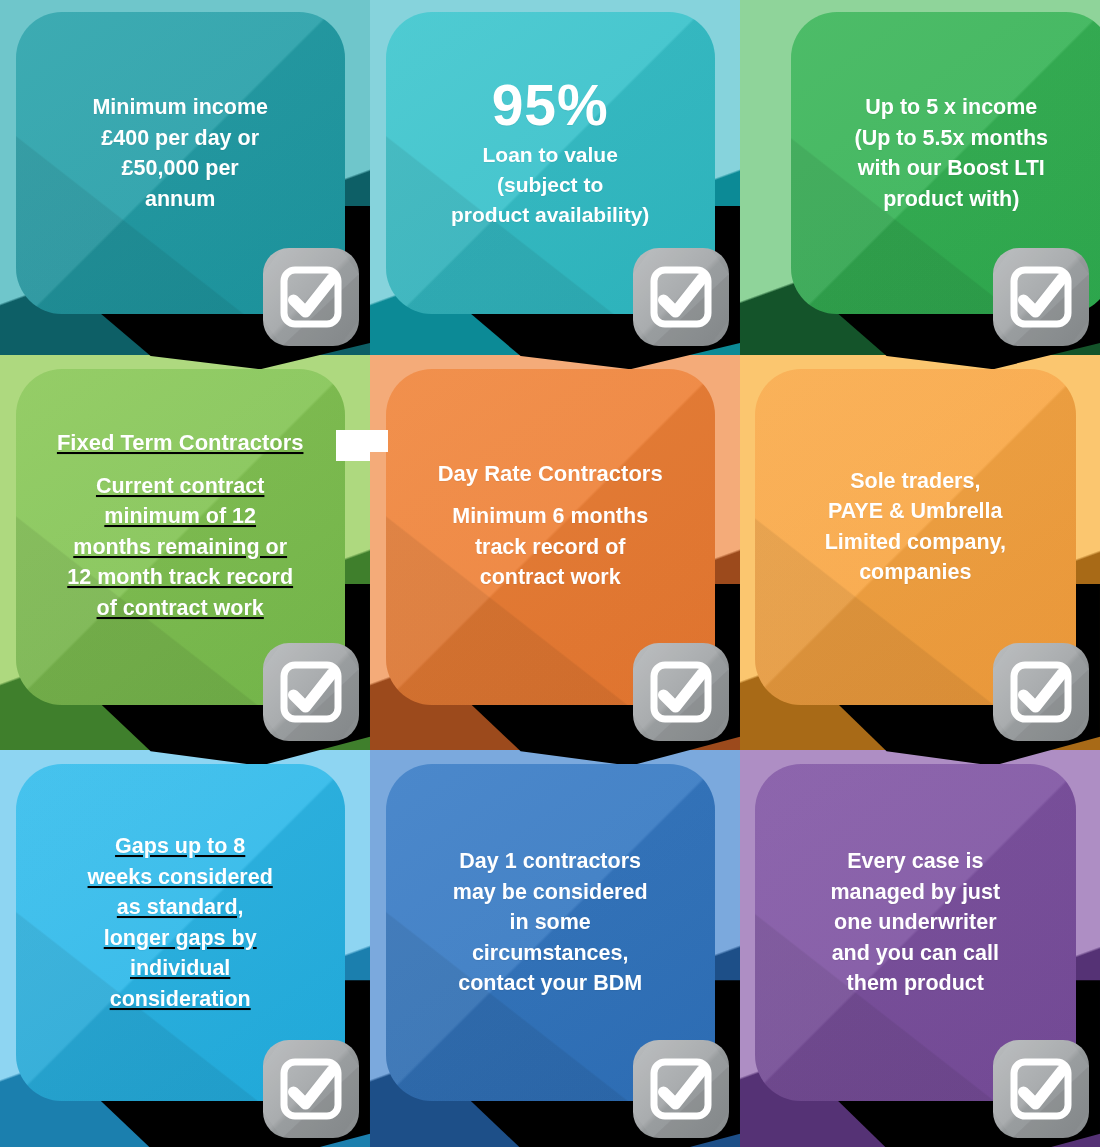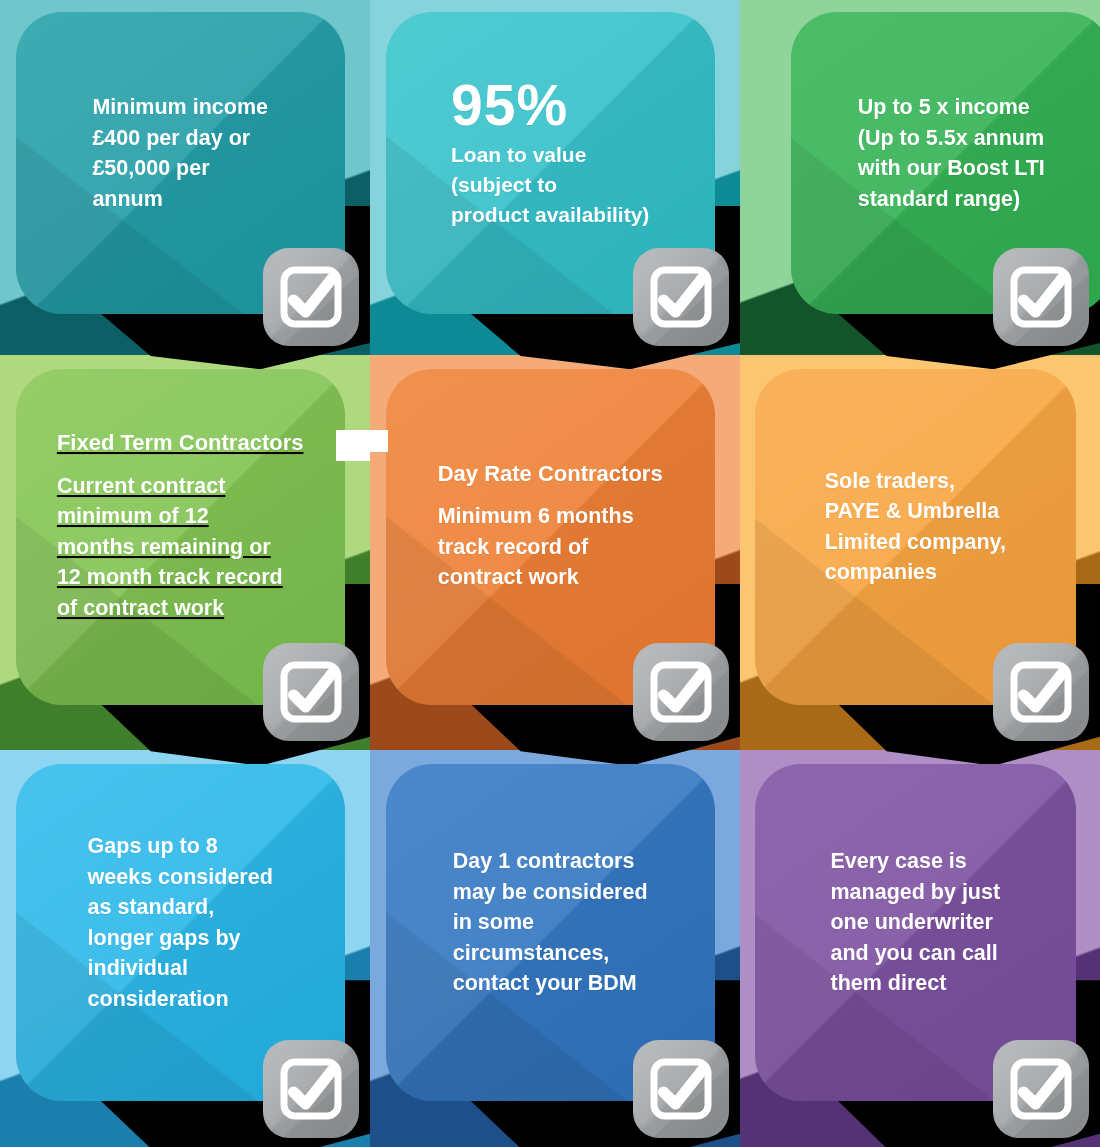--- a/index.html
+++ b/index.html
@@ -88,20 +88,21 @@
                 rgba(0,0,0,0) 68%,
                 rgba(0,0,0,0.07) 68.4%,
                 rgba(0,0,0,0.07) 100%);
     pointer-events: none;
   }
 
   .tile-text {
     position: relative;
     z-index: 3;
     color: #ffffff;
+    text-align: center;
     line-height: 1.18;
     text-shadow: 0 1px 1px rgba(0,0,0,0.06);
   }
 
   .big-number {
     display: block;
     font-size: 57px;
     font-weight: bold;
     letter-spacing: 1px;
     line-height: 1.0;
@@ -203,23 +204,23 @@
   <path d="M33.5 55 L45.5 67 L72 33.5" fill="none" stroke="#ffffff" stroke-width="11" stroke-linecap="round" stroke-linejoin="round"></path>
 </svg>
       </div>
     </div>
     <div class="cell">
       <div class="cell-bg" style="background: linear-gradient(160deg, rgb(143, 212, 154) 0%, rgb(143, 212, 154) 62%, rgb(20, 84, 42) 62.5%, rgb(20, 84, 42) 100%);"></div>
       <div class="cell-shadow"></div>
       <div class="tile" style="background: linear-gradient(145deg, rgb(60, 182, 90) 0%, rgb(47, 175, 80) 100%); margin-left: 36px;">
         <div class="tile-text">
           <span class="body-line">Up to 5 x income</span>
-          <span class="body-line">(Up to 5.5x annum</span>
+          <span class="body-line">(Up to 5.5x months</span>
           <span class="body-line">with our Boost LTI</span>
-          <span class="body-line">standard range)</span>
+          <span class="body-line">product with)</span>
         </div>
       </div>
       <div class="check-icon">
 <svg viewBox="0 0 102 104" xmlns="http://www.w3.org/2000/svg">
   <defs>
     <linearGradient id="gIconA" x1="0" y1="0" x2="1" y2="1">
       <stop offset="0%" stop-color="#b9bcbe"></stop>
       <stop offset="48%" stop-color="#a5a8aa"></stop>
       <stop offset="52%" stop-color="#94989a"></stop>
       <stop offset="100%" stop-color="#878b8d"></stop>
@@ -318,21 +319,21 @@
   <path d="M3 29 L22 3 L80 3 L99 29 L99 75 L80 101 L22 101 L3 75 Z" fill="#ffffff" opacity="0.05"></path>
   <path d="M99 29 L99 75 L80 101 L22 101 Z" fill="#000000" opacity="0.06"></path>
   <rect x="24" y="25" width="54" height="54" rx="11" ry="11" fill="none" stroke="#ffffff" stroke-width="7"></rect>
   <path d="M33.5 55 L45.5 67 L72 33.5" fill="none" stroke="#ffffff" stroke-width="11" stroke-linecap="round" stroke-linejoin="round"></path>
 </svg>
       </div>
     </div>
     <div class="cell">
       <div class="cell-bg" style="background: linear-gradient(160deg, rgb(142, 213, 242) 0%, rgb(142, 213, 242) 62%, rgb(27, 127, 174) 62.5%, rgb(27, 127, 174) 100%);"></div>
       <div class="cell-shadow"></div>
-      <div class="tile" style="background: linear-gradient(145deg, rgb(53, 189, 236) 0%, rgb(34, 178, 229) 100%);">
+      <div class="tile" style="background: linear-gradient(145deg, rgb(53, 189, 236) 0%, rgb(34, 178, 229) 100%); text-decoration: underline;">
         <div class="tile-text">
           <span class="body-line">Gaps up to 8</span>
           <span class="body-line">weeks considered</span>
           <span class="body-line">as standard,</span>
           <span class="body-line">longer gaps by</span>
           <span class="body-line">individual</span>
           <span class="body-line">consideration</span>
         </div>
       </div>
       <div class="check-icon">
@@ -385,21 +386,21 @@
     </div>
     <div class="cell">
       <div class="cell-bg" style="background: linear-gradient(160deg, rgb(174, 142, 196) 0%, rgb(174, 142, 196) 62%, rgb(85, 50, 117) 62.5%, rgb(85, 50, 117) 100%);"></div>
       <div class="cell-shadow"></div>
       <div class="tile" style="background: linear-gradient(145deg, rgb(130, 87, 165) 0%, rgb(121, 77, 157) 100%);">
         <div class="tile-text">
           <span class="body-line">Every case is</span>
           <span class="body-line">managed by just</span>
           <span class="body-line">one underwriter</span>
           <span class="body-line">and you can call</span>
-          <span class="body-line">them direct</span>
+          <span class="body-line">them product</span>
         </div>
       </div>
       <div class="check-icon">
 <svg viewBox="0 0 102 104" xmlns="http://www.w3.org/2000/svg">
   <defs>
     <linearGradient id="gIconA" x1="0" y1="0" x2="1" y2="1">
       <stop offset="0%" stop-color="#b9bcbe"></stop>
       <stop offset="48%" stop-color="#a5a8aa"></stop>
       <stop offset="52%" stop-color="#94989a"></stop>
       <stop offset="100%" stop-color="#878b8d"></stop>

